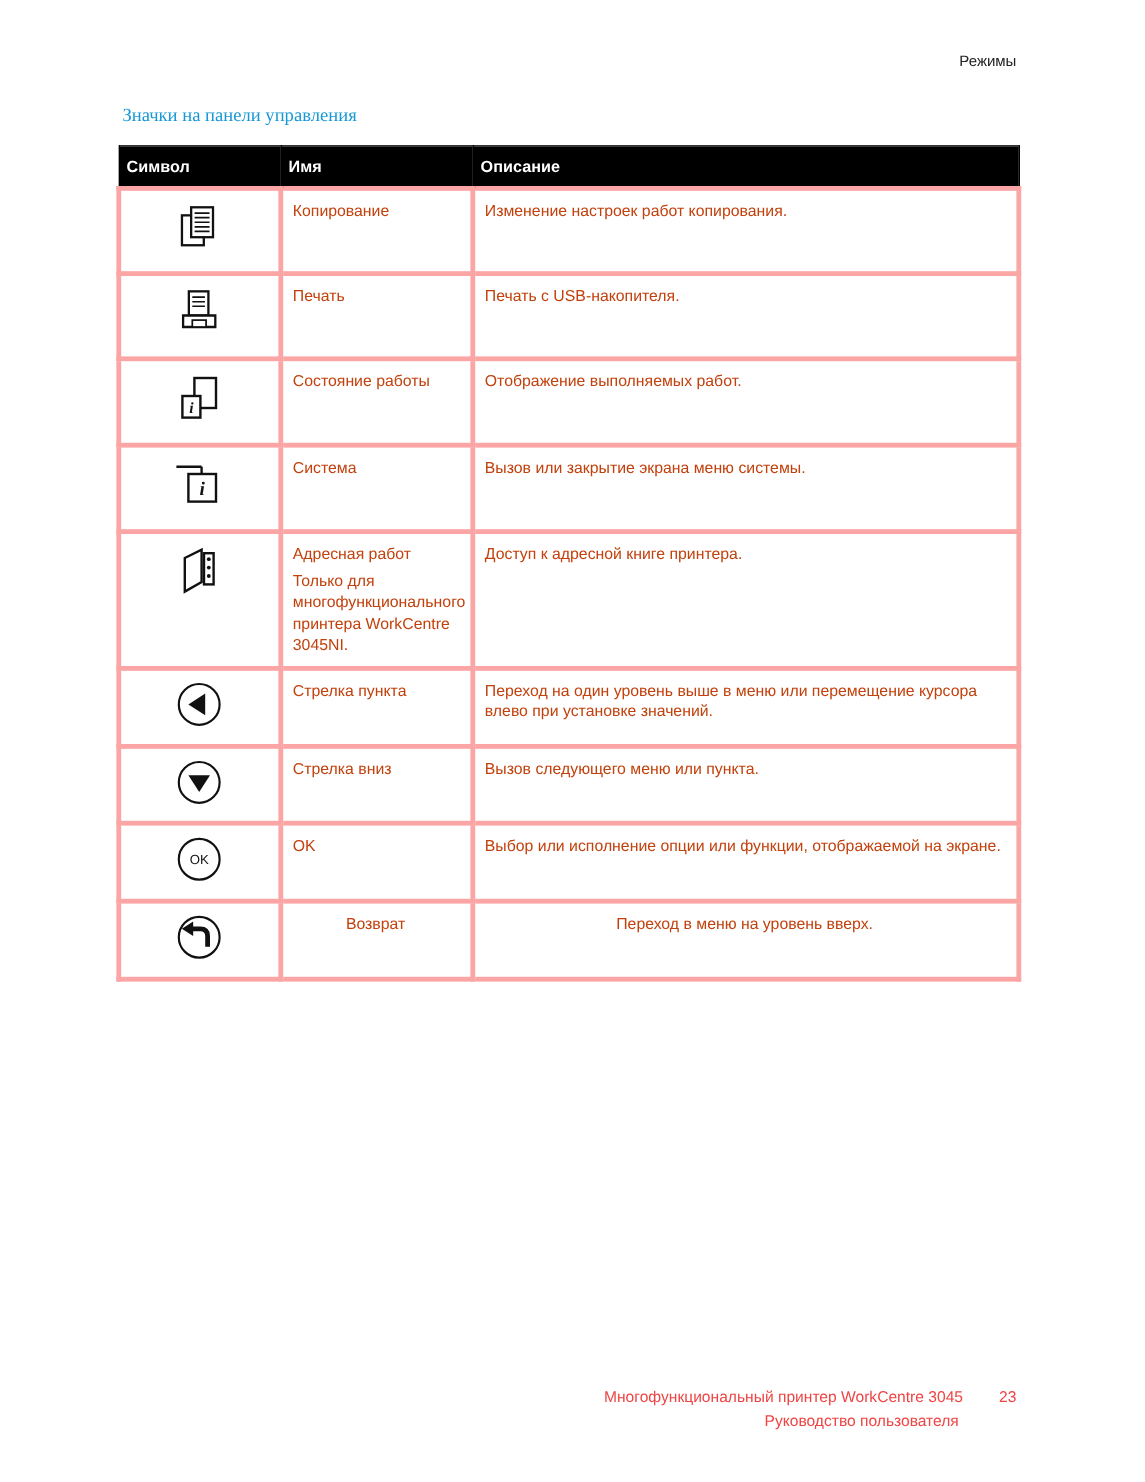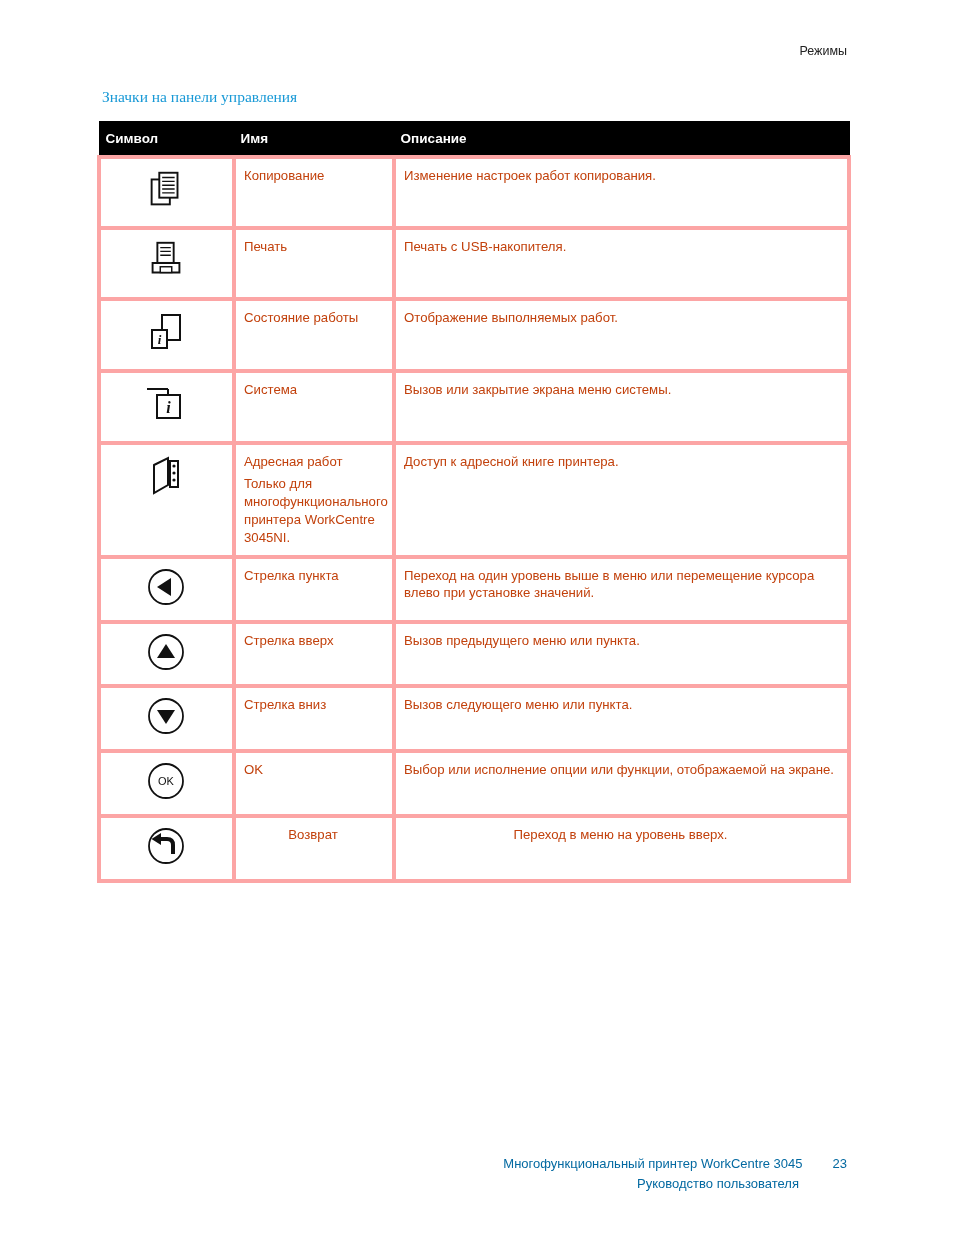--- a/index.html
+++ b/index.html
@@ -36,21 +36,21 @@
     vertical-align:top;
     padding:8px 10px 8px 8px;
     color:#c2410c;
   }
   td.icon-cell {
     vertical-align:middle; text-align:center; padding:4px;
   }
   .note { margin-top:4px; }
   .footer {
     position:absolute; top:1156px; right:107px;
-    font-size:13px; color:#0369a1; text-align:right;
+    font-size:13px; color:#ef4444; text-align:right;
   }
   .footer-line1 {
     display:flex; justify-content:flex-end; align-items:baseline; gap:30px;
   }
   .footer-line2 { margin-top:5px; margin-right:48px; }
 </style>
 </head>
 <body>
 
 <div class="page">
@@ -140,30 +140,20 @@
                 <polygon points="25,11 11,20 25,29" fill="#111"></polygon>
               </svg></td>
             <td>
               <div>Стрелка пункта</div>
             </td>
             <td>Переход на один уровень выше в меню или перемещение курсора влево при установке значений.</td>
           </tr>
           <tr style="height: 64px;">
             <td class="icon-cell"><svg width="40" height="40" viewBox="0 0 40 40">
                 <circle cx="20" cy="20" r="17" fill="#fff" stroke="#111" stroke-width="1.8"></circle>
-                <polygon points="11,26 20,12 29,26" fill="#111"></polygon>
-              </svg></td>
-            <td>
-              <div>Стрелка вверх</div>
-            </td>
-            <td>Вызов предыдущего меню или пункта.</td>
-          </tr>
-          <tr style="height: 64px;">
-            <td class="icon-cell"><svg width="40" height="40" viewBox="0 0 40 40">
-                <circle cx="20" cy="20" r="17" fill="#fff" stroke="#111" stroke-width="1.8"></circle>
                 <polygon points="11,14 29,14 20,28" fill="#111"></polygon>
               </svg></td>
             <td>
               <div>Стрелка вниз</div>
             </td>
             <td>Вызов следующего меню или пункта.</td>
           </tr>
           <tr style="height: 64px;">
             <td class="icon-cell"><svg width="40" height="40" viewBox="0 0 40 40">
                 <circle cx="20" cy="20" r="17" fill="#fff" stroke="#111" stroke-width="1.8"></circle>

